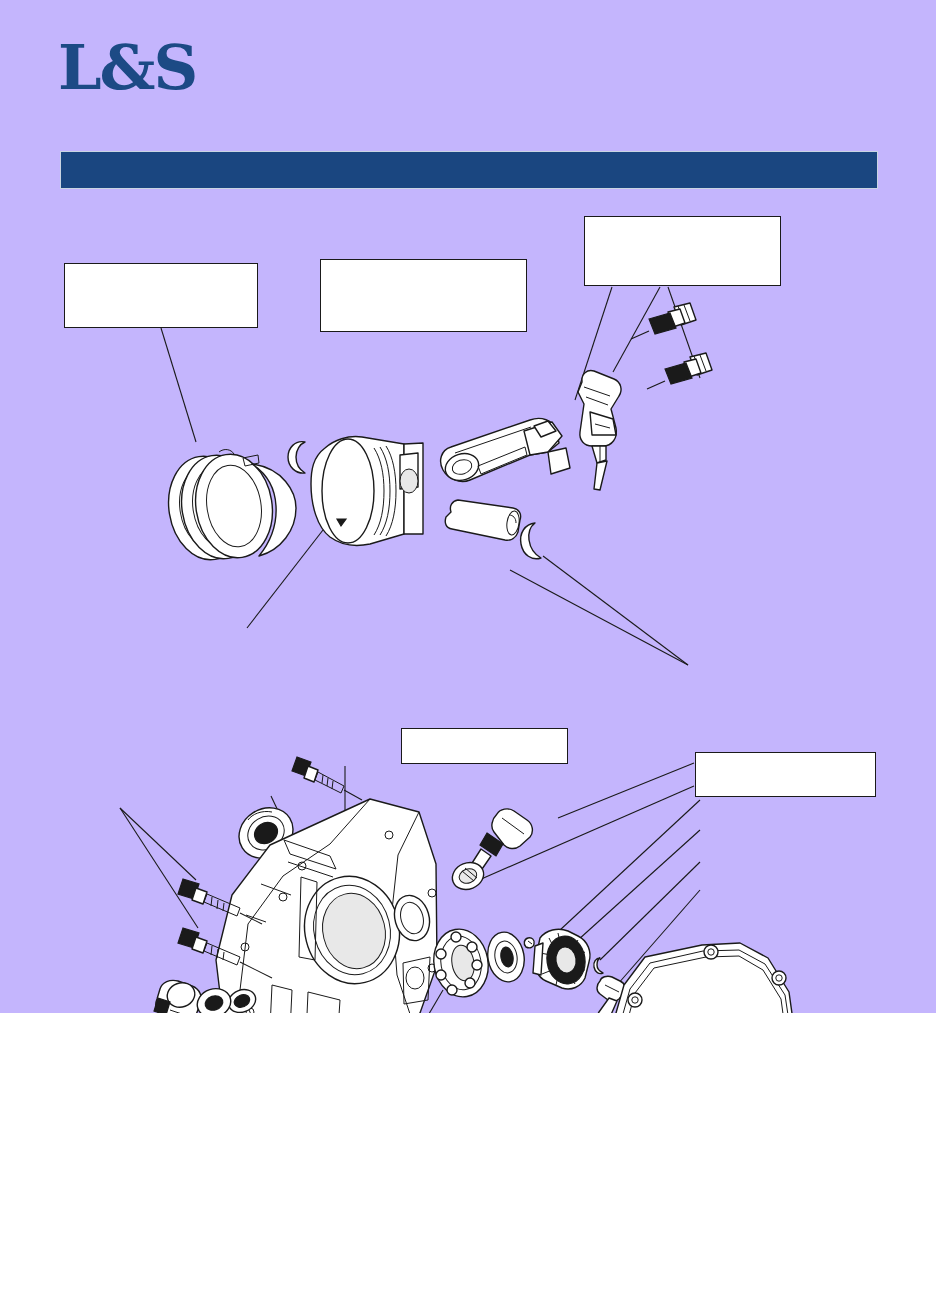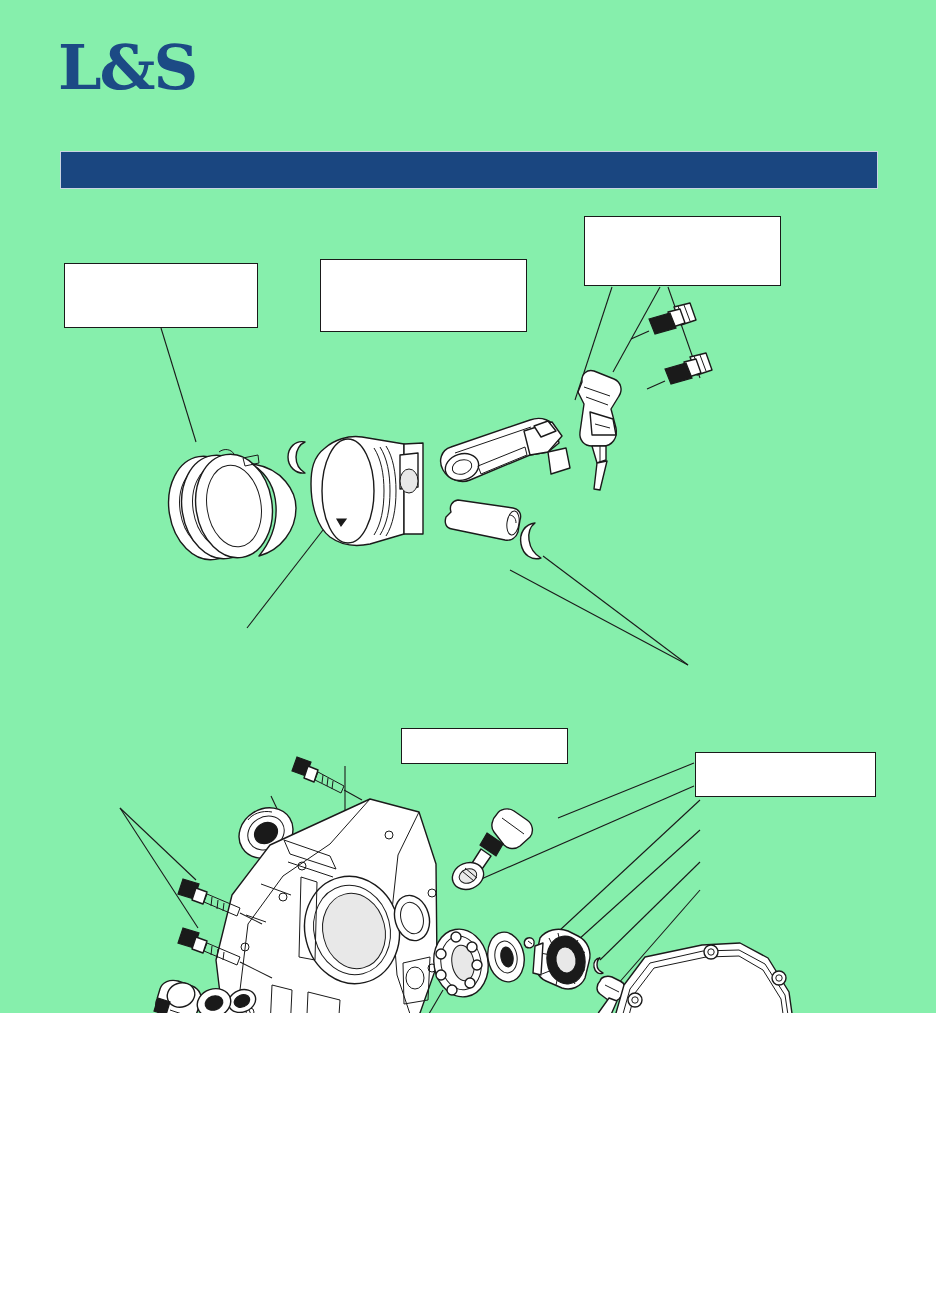--- a/index.html
+++ b/index.html
@@ -8,21 +8,21 @@
     padding: 0;
     background: #ffffff;
   }
   body {
     font-family: "Liberation Sans", sans-serif;
   }
   #page {
     position: relative;
     width: 936px;
     height: 1013px;
-    background: #86efac;
+    background: #c4b5fd;
     overflow: hidden;
   }
   #logo {
     position: absolute;
     left: 58px;
     top: 32px;
     width: 180px;
     height: 72px;
     display: flex;
     align-items: center;

